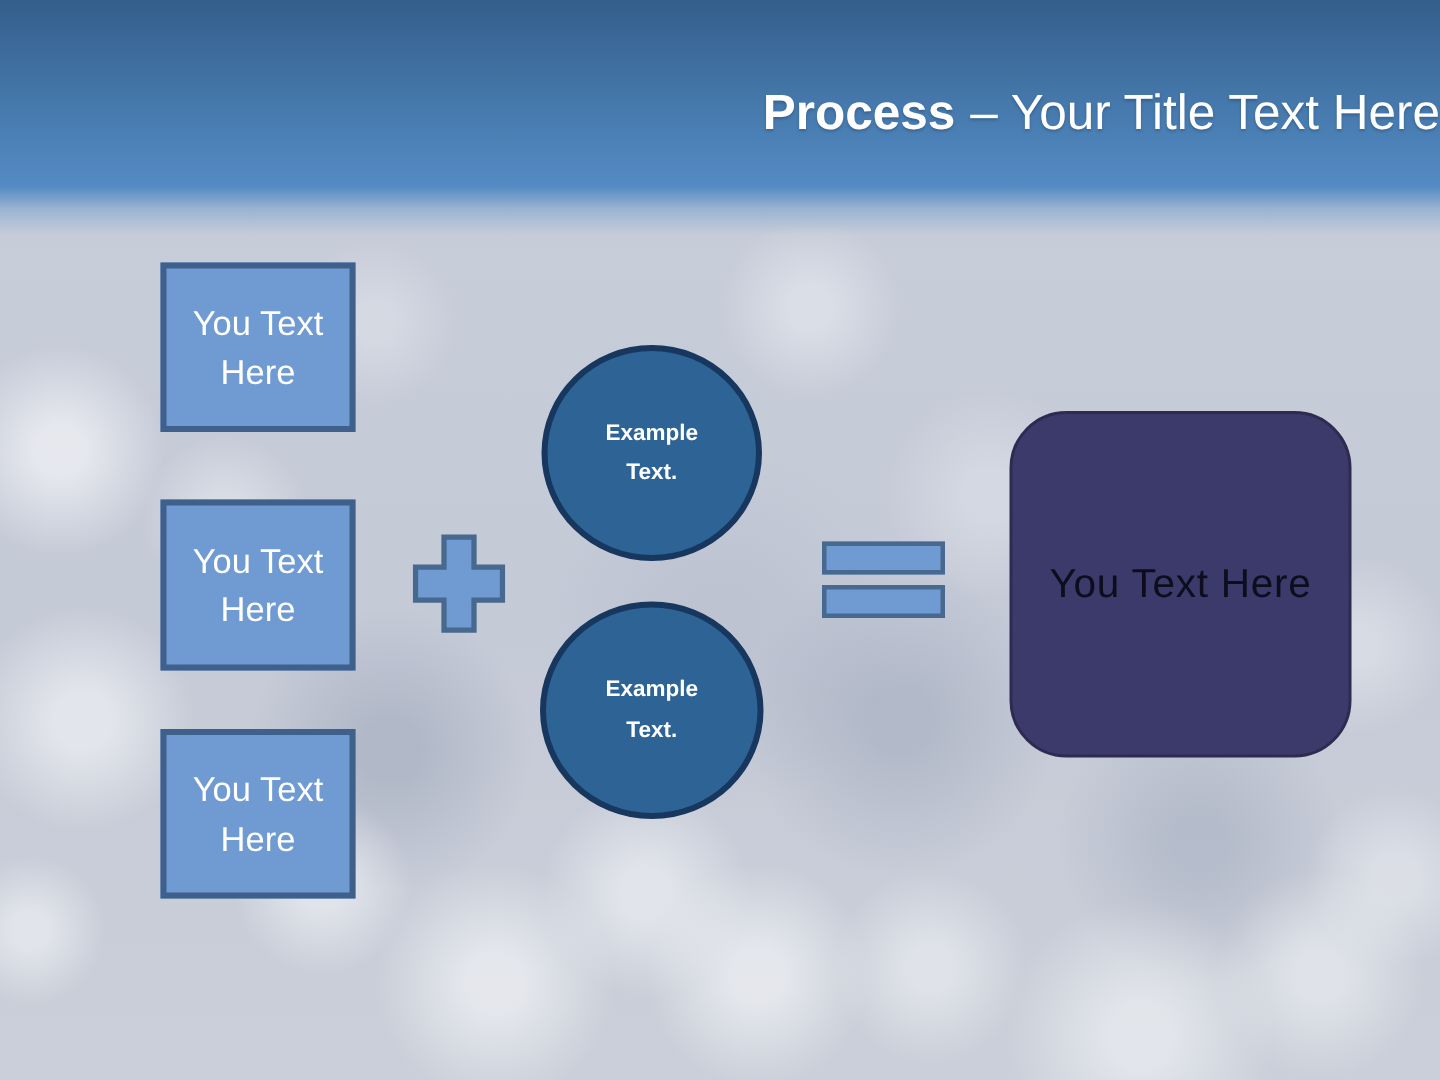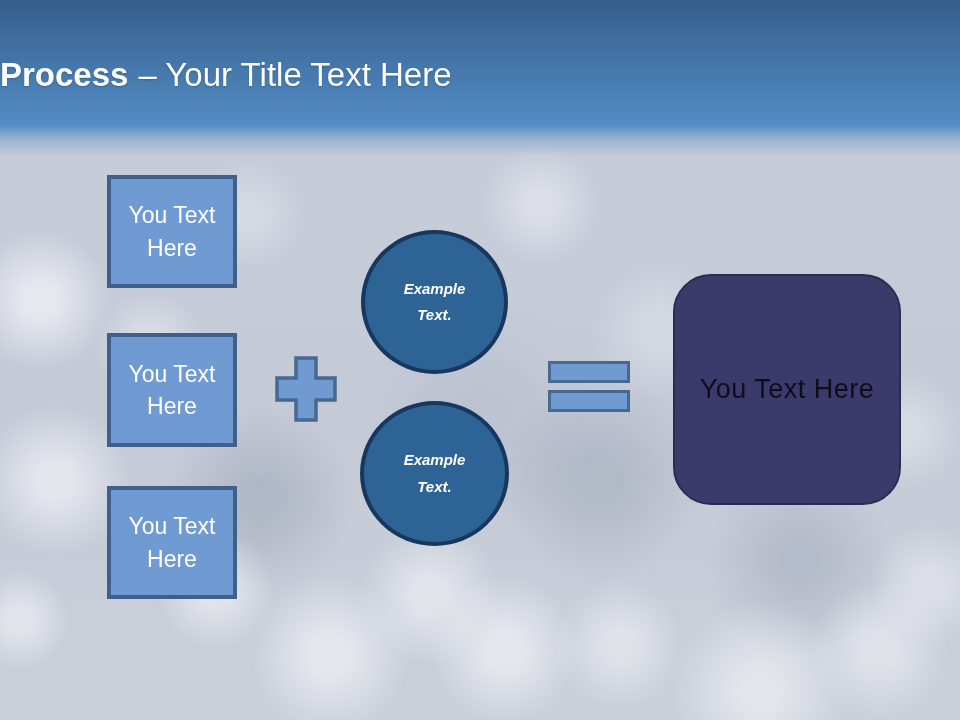--- a/index.html
+++ b/index.html
@@ -53,21 +53,21 @@
       var(--header-bottom, #538bc2) 74%,
       rgba(131,166,205,0.65) 83%,
       rgba(190,200,214,0.20) 93%,
       rgba(199,205,216,0) 100%);
   }
 
   .slide-title {
     position: absolute;
     top: 55px; left: 0;
     width: 100%;
-    text-align: left;
+    text-align: right;
     color: var(--title-color, #ffffff);
     font-size: 33px;
     line-height: 40px;
     text-shadow: 0 1px 2px rgba(20,40,70,0.30);
     white-space: nowrap;
   }
   .slide-title .bold { font-weight: 700; }
   .slide-title .rest { font-weight: 400; margin-left: 10px; }
 
   
@@ -98,21 +98,20 @@
     background: var(--circle-fill, #2e6396);
     border: 4px solid var(--circle-border, #17375e);
     display: flex;
     align-items: center;
     justify-content: center;
     text-align: center;
     padding: 0 36px;
     color: var(--circle-text, #ffffff);
     font-size: 15px;
     font-weight: 700;
-    font-style: italic;
     line-height: 1.75;
   }
   .pcircle-1 { left: 361px; top: 230px; width: 147px; height: 144px; }
   .pcircle-2 { left: 360px; top: 401px; width: 149px; height: 145px; }
 
   
   .plus-wrap { position: absolute; left: 275px; top: 356px; width: 62px; height: 66px; }
   .plus-wrap svg { display: block; }
   .plus-path { fill: var(--op-fill, #6f9ad2); stroke: var(--op-border, #47688f); stroke-width: 3.5; }
 

